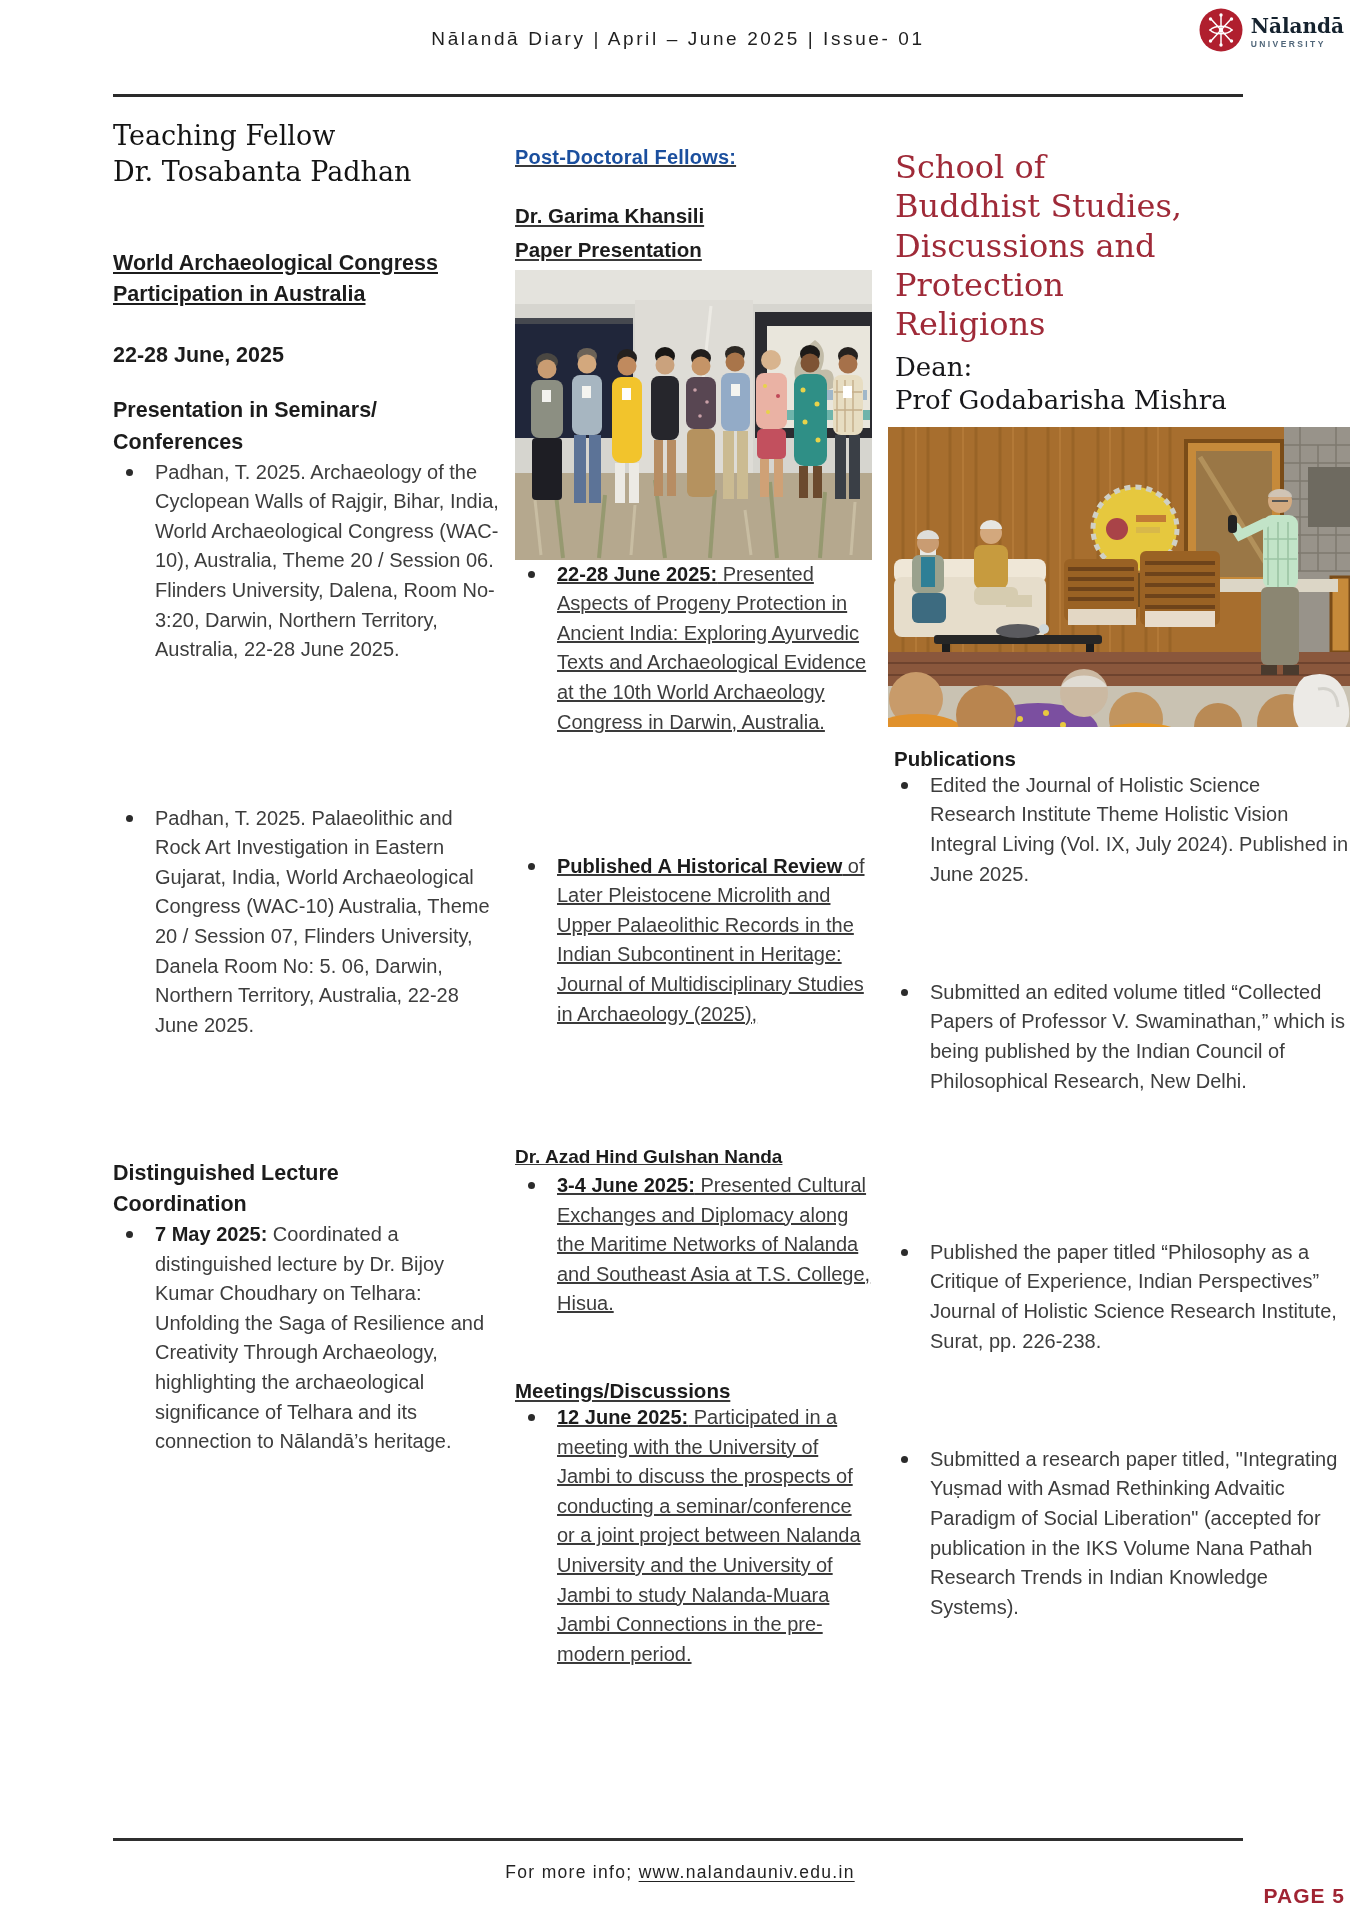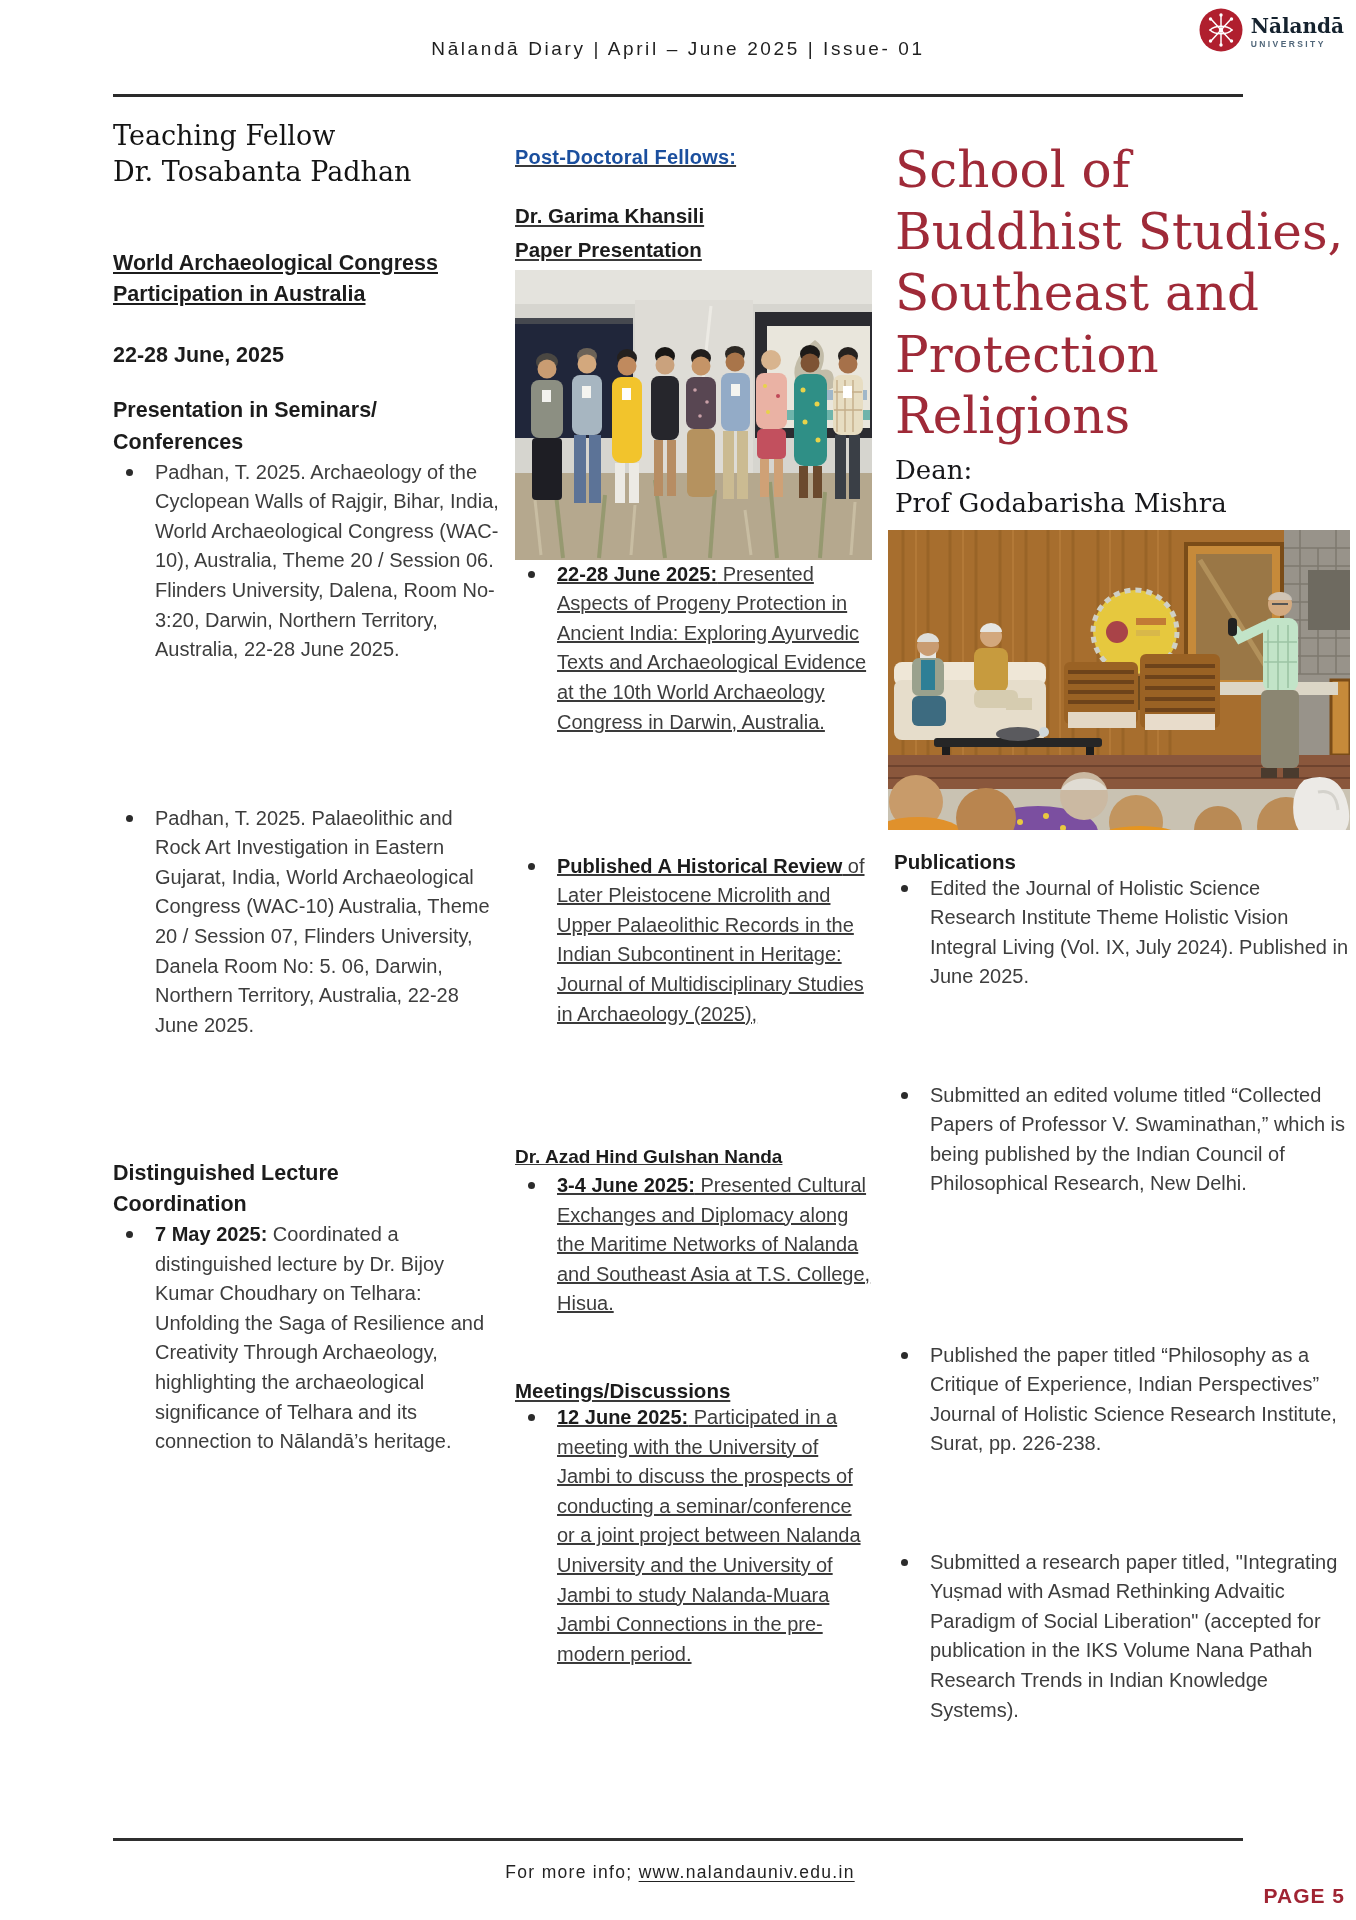--- a/index.html
+++ b/index.html
@@ -1,19 +1,19 @@
 <!DOCTYPE html>
 <html><head>
 <meta charset="utf-8">
 <style>
   html,body{margin:0;padding:0;background:#ffffff;}
   .page{position:relative;width:1356px;height:1920px;background:#ffffff;overflow:hidden;
         font-family:"Liberation Sans","DejaVu Sans",sans-serif;color:#3a3a3a;}
   
-  .masthead{position:absolute;top:38px;left:0;right:0;text-align:center;
+  .masthead{position:absolute;top:28px;left:0;right:0;text-align:center;
             font-size:19px;letter-spacing:2.6px;font-weight:500;color:#1f1f1f;}
   .head-rule{position:absolute;top:94px;left:113px;width:1130px;height:3px;background:#2a2a2a;}
   .logo{position:absolute;top:7px;right:12px;display:flex;align-items:center;gap:7px;}
   .logo-text .nm{font-family:"DejaVu Serif","Liberation Serif",serif;font-weight:700;
                  font-size:20px;color:#15222e;line-height:1;}
   .logo-text .uv{font-size:8.5px;letter-spacing:2.4px;color:#51677a;margin-top:3px;font-weight:600;}
   
   .col{position:absolute;top:0;}
   .col-left{left:113px;top:118px;width:387px;}
   .col-mid{left:515px;top:146px;width:357px;text-decoration:underline;}
@@ -42,22 +42,22 @@
   .photo svg{display:block;}
   .m-list{margin-top:22px;}
   .m-list li:nth-child(1){min-height:258px;margin-bottom:34px;}
   .m-list li:nth-child(2){min-height:230px;}
   .m-h2{margin-top:60px;font-weight:700;font-size:19px;line-height:1.55;color:#1c1c1c;width:320px;}
   .m-nanda{margin-top:26px;}
   .m-nanda li{min-height:174px;}
   .m-h3{margin-top:34px;font-weight:700;font-size:20.5px;color:#1c1c1c;}
   .m-meet{margin-top:6px;}
   
-  .r-title{margin-top:12px;padding-left:7px;font-family:"DejaVu Serif","Liberation Serif",serif;
-           font-size:50px;line-height:1.23;color:#9f2a38;}
+  .r-title{margin-top:20px;padding-left:7px;font-family:"DejaVu Serif","Liberation Serif",serif;
+           font-size:32px;line-height:1.23;color:#9f2a38;}
   .r-dean{margin-top:6px;padding-left:7px;font-family:"DejaVu Serif","Liberation Serif",serif;
           font-size:26px;line-height:1.27;color:#17171a;}
   .r-photo{margin-top:10px;}
   .r-pub{margin-top:20px;padding-left:6px;font-weight:700;font-size:20.5px;color:#1c1c1c;}
   .r-list{margin-top:30px;padding-right:103px;}
   .r-list li{padding-left:59px;}
   .r-list li::before{left:30px;}
   .r-list li:nth-child(1){min-height:175px;margin-bottom:32px;}
   .r-list li:nth-child(2){min-height:228px;margin-bottom:32px;}
   .r-list li:nth-child(3){min-height:175px;margin-bottom:32px;}
@@ -250,21 +250,21 @@
     <div class="m-h3">Meetings/Discussions</div>
     <ul class="blist m-meet">
       <li><span class="bld">12 June 2025:</span><span> Participated in a meeting with the University of Jambi to discuss the prospects of conducting a seminar/conference or a joint project between Nalanda University and the University of Jambi to study Nalanda-Muara Jambi Connections in the pre-modern period.</span></li>
     </ul>
   </div>
 
   <div class="col col-right">
     <div class="r-title">
       <div>School of</div>
       <div>Buddhist Studies,</div>
-      <div>Southeast and</div>
+      <div>Discussions and</div>
       <div>Protection</div>
       <div>Religions</div>
     </div>
     <div class="r-dean">
       <div>Dean:</div>
       <div>Prof Godabarisha Mishra</div>
     </div>
 
     <div class="photo r-photo">
       <svg width="462" height="300" viewBox="0 0 462 300" preserveAspectRatio="none">

